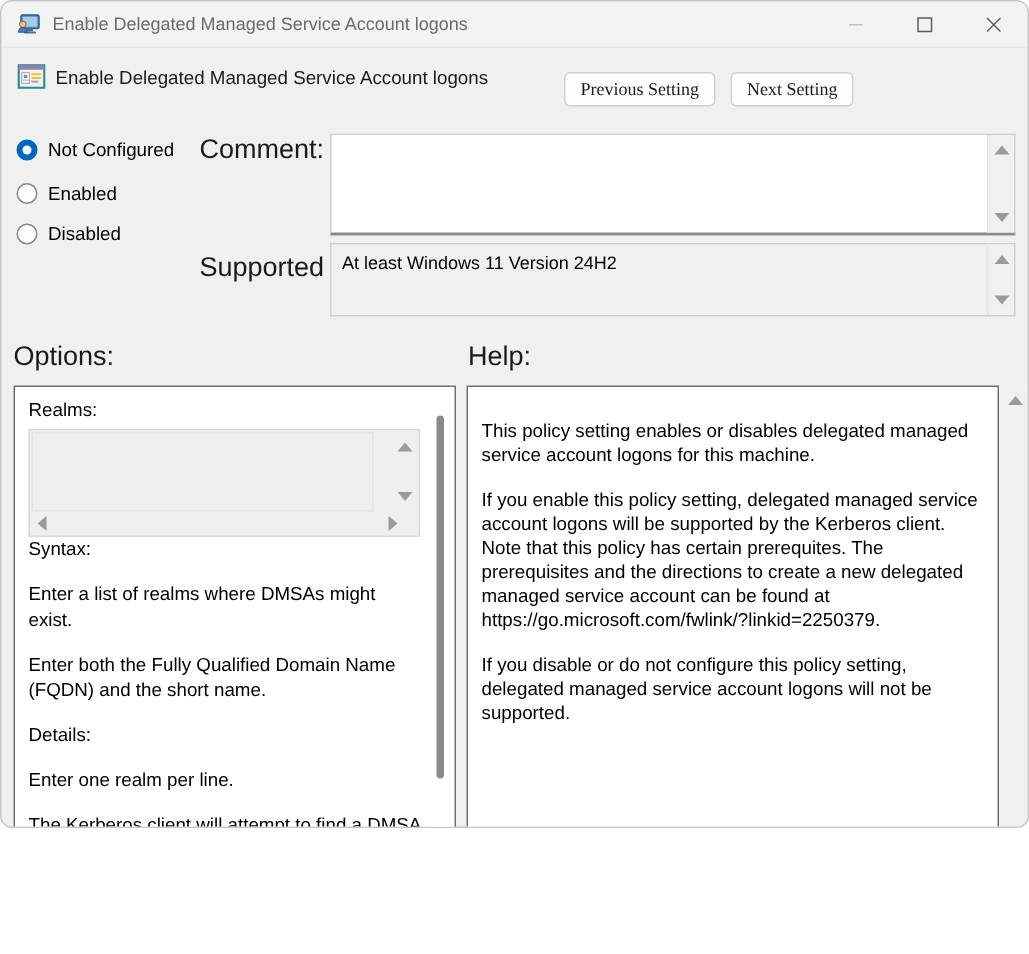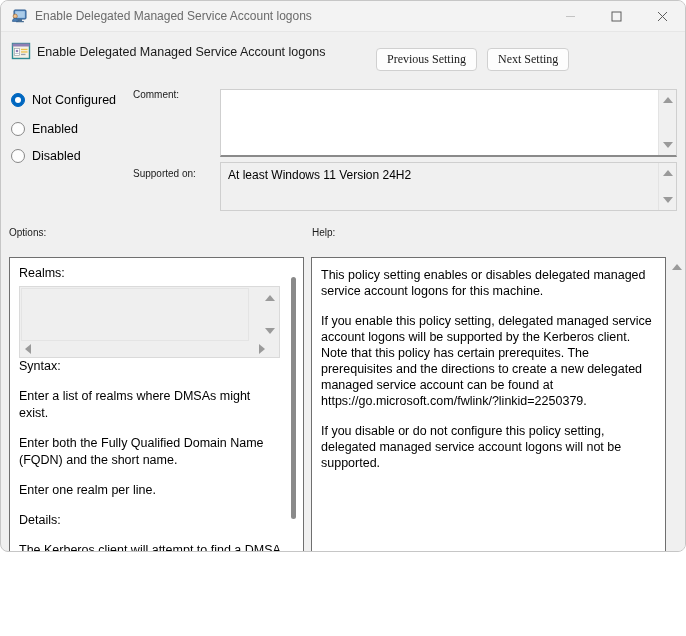--- a/index.html
+++ b/index.html
@@ -137,21 +137,21 @@
   .radio-label {
     margin-left: 7px;
     font-size: 12.5px;
     color: #000000;
     white-space: nowrap;
   }
 
   
   .field-label {
     position: absolute;
-    font-size: 10px;
+    font-size: 18px;
     color: #1a1a1a;
     white-space: nowrap;
   }
 
   
   .comment-wrap {
     position: absolute;
     left: 219px; top: 88px;
     width: 457px; height: 68px;
     background: #ffffff;
@@ -305,21 +305,21 @@
     width: 230px; height: 5px;
     background: #8a8a8a;
     border-radius: 3px;
   }
 
   
   .help-content {
     position: absolute;
     left: 0; top: 0;
     width: 355px;
-    padding: 9px 10px 0 9px;
+    padding: 21px 10px 0 9px;
     box-sizing: border-box;
   }
   .help-content p {
     margin: 0 0 14px 0;
     font-size: 12.5px;
     line-height: 16px;
     color: #000;
   }
   .help-scroll {
     position: absolute;
@@ -460,22 +460,22 @@
           </div>
           <div class="realms-hscroll">
             <span class="arrow-left"></span>
             <span class="arrow-right"></span>
           </div>
         </div>
         <div class="syntax-block">
           <p>Syntax:</p>
           <p>Enter a list of realms where DMSAs might exist.</p>
           <p>Enter both the Fully Qualified Domain Name (FQDN) and the short name.</p>
+          <p>Details:</p>
           <p>Enter one realm per line.</p>
-          <p>Details:</p>
           <p>The Kerberos client will attempt to find a DMSA capable Domain Controller for the listed realms.</p>
         </div>
       </div>
       <div class="opt-vtrack">
         <div class="opt-vthumb"></div>
       </div>
       <div class="opt-htrack">
         <div class="opt-hthumb"></div>
       </div>
     </div>

